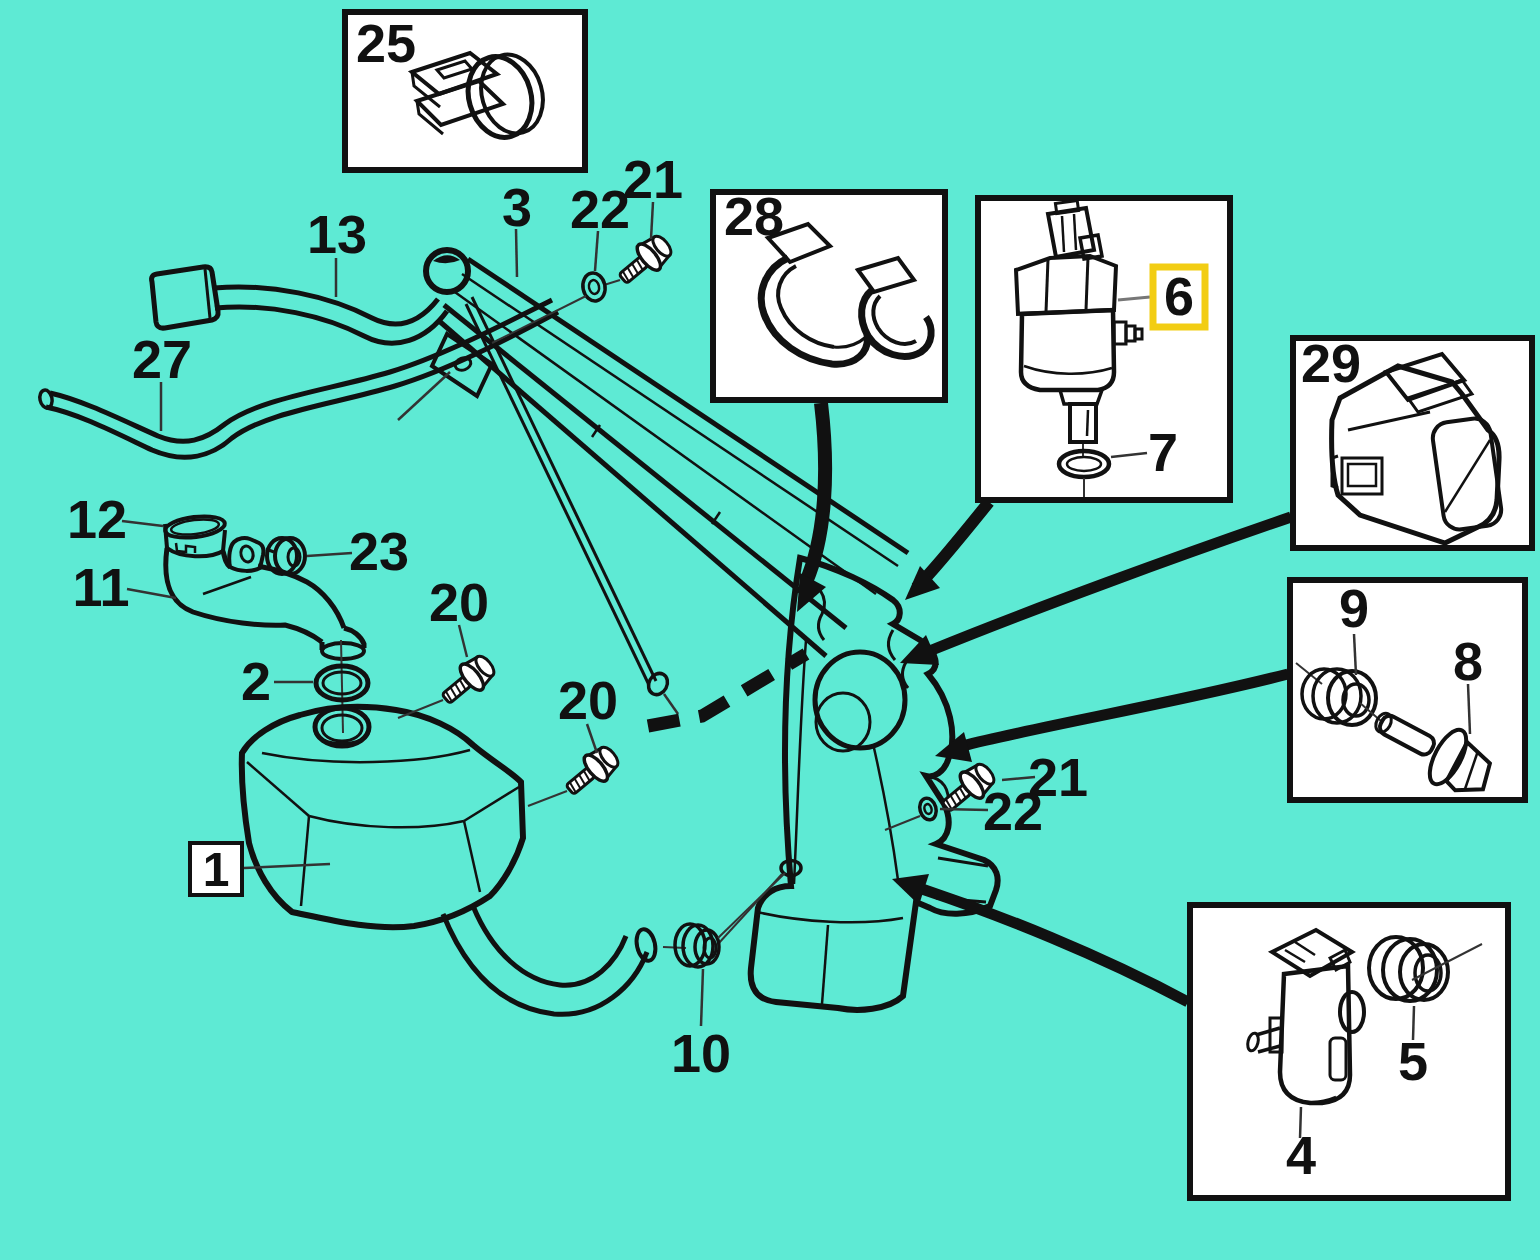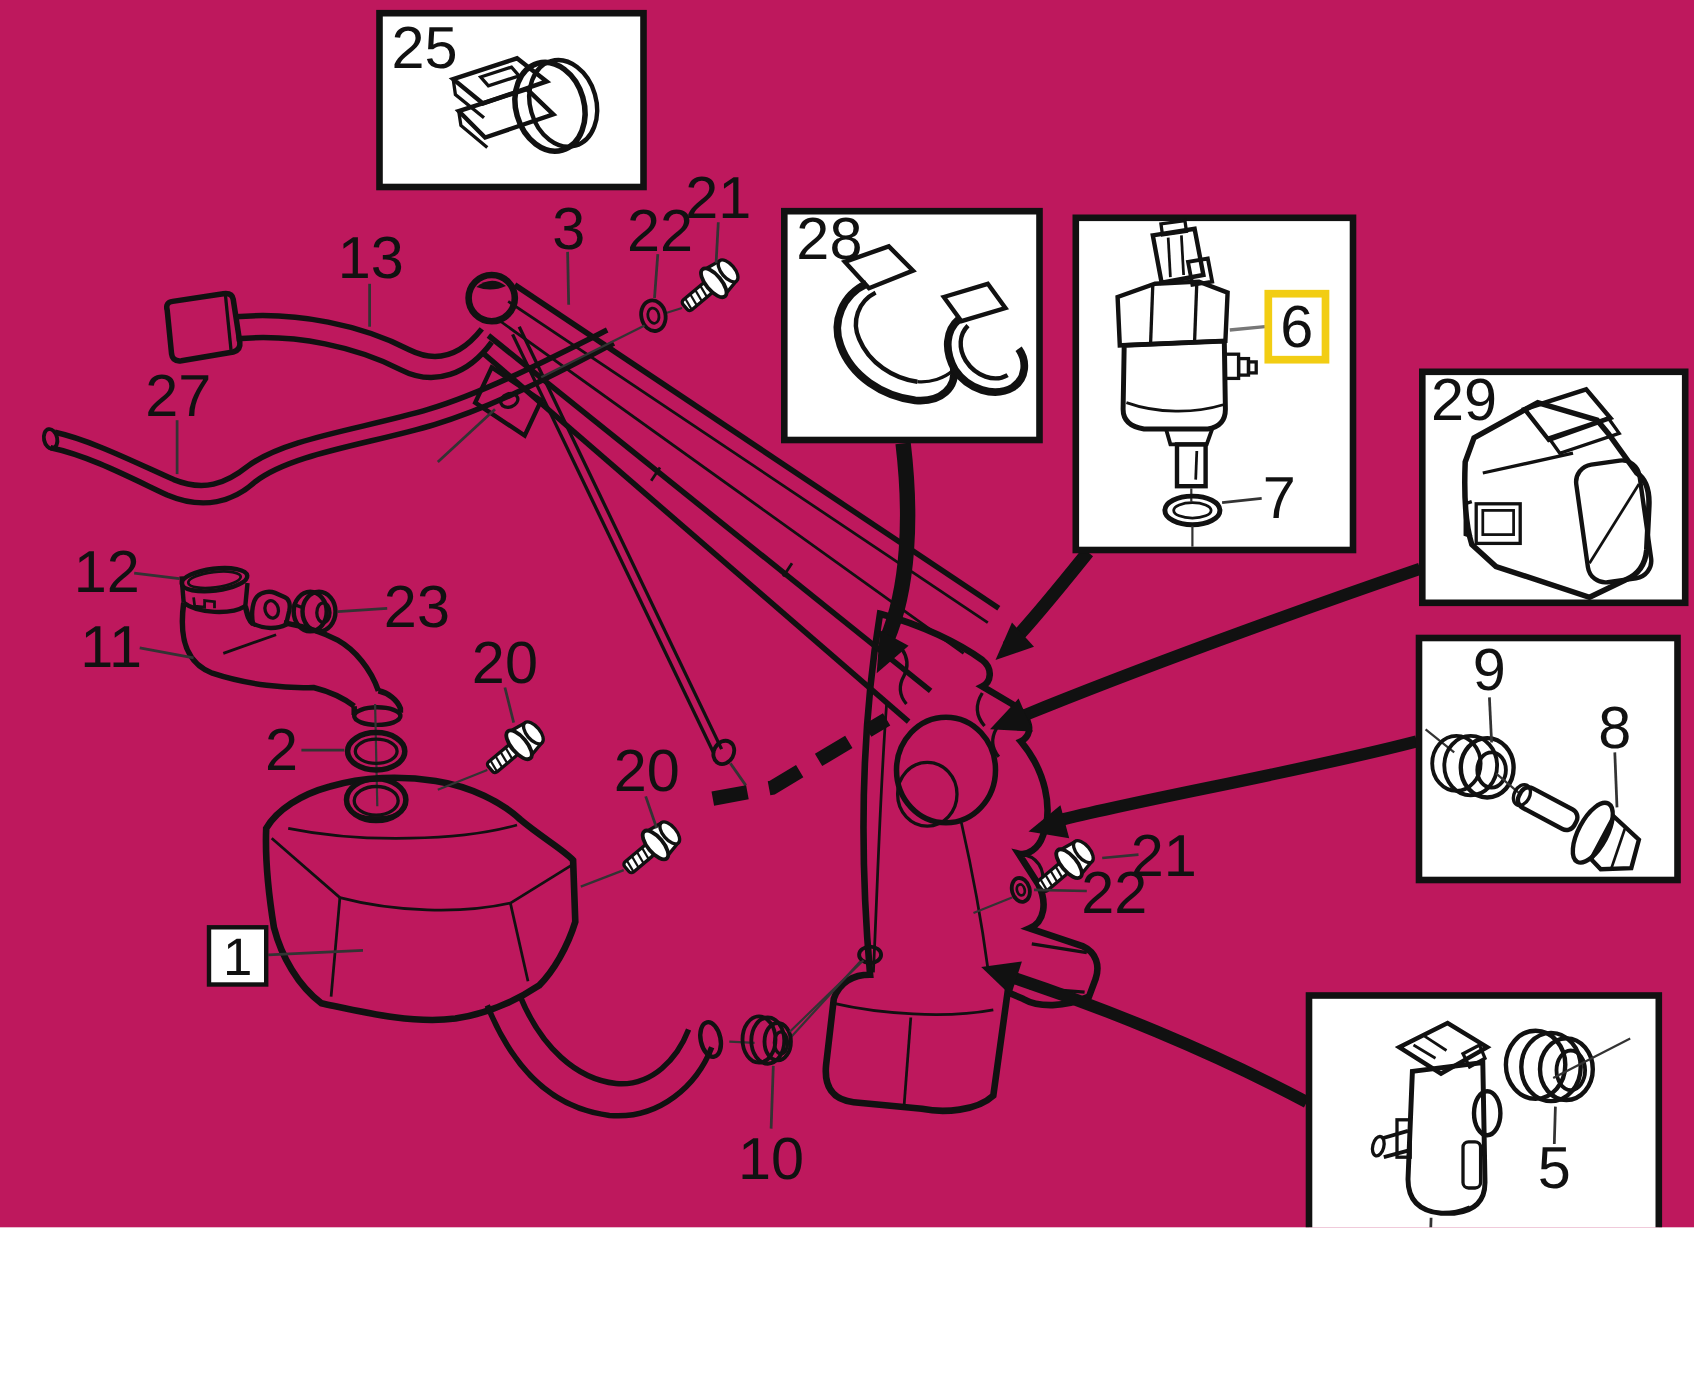--- a/index.html
+++ b/index.html
@@ -1,16 +1,16 @@
 <!DOCTYPE html>
 <html><head>
 <meta charset="utf-8">
 <style>
   html,body{margin:0;padding:0;background:#fff;}
-  .page{position:relative;width:1540px;height:1116px;background:#be185d;overflow:hidden;}
+  .page{position:relative;width:1540px;height:1260px;background:#5eead4;overflow:hidden;font-weight:bold;}
   svg{display:block;}
   .callout{font-family:"Liberation Sans", sans-serif;font-size:54px;fill:#111;}
   .callout-small{font-family:"Liberation Sans", sans-serif;font-size:48px;fill:#111;}
   .ln{stroke:#111;fill:none;}
 </style>
 </head>
 <body>
 
 <div class="page">
 <svg width="1540" height="1260" viewBox="0 0 1540 1260">

